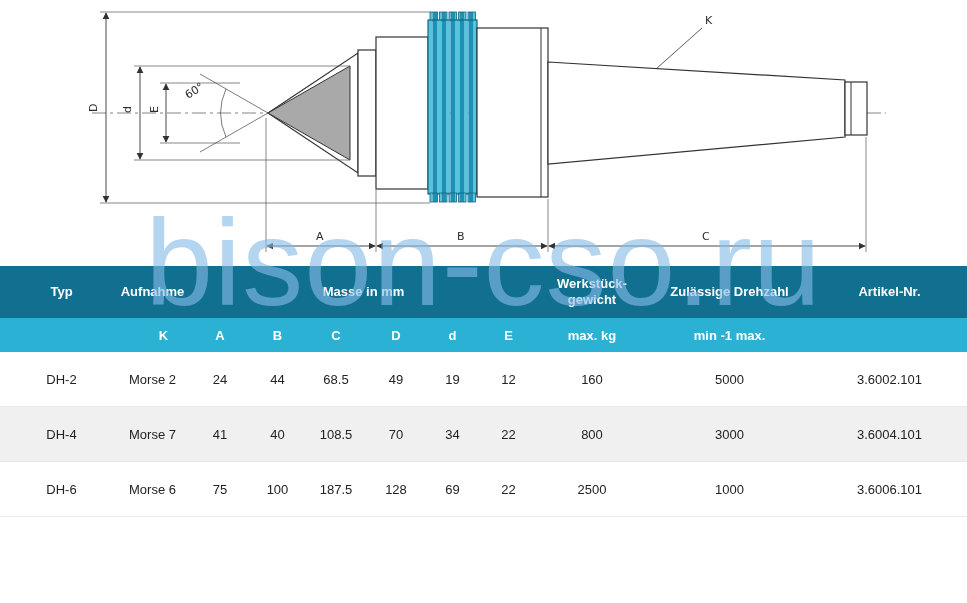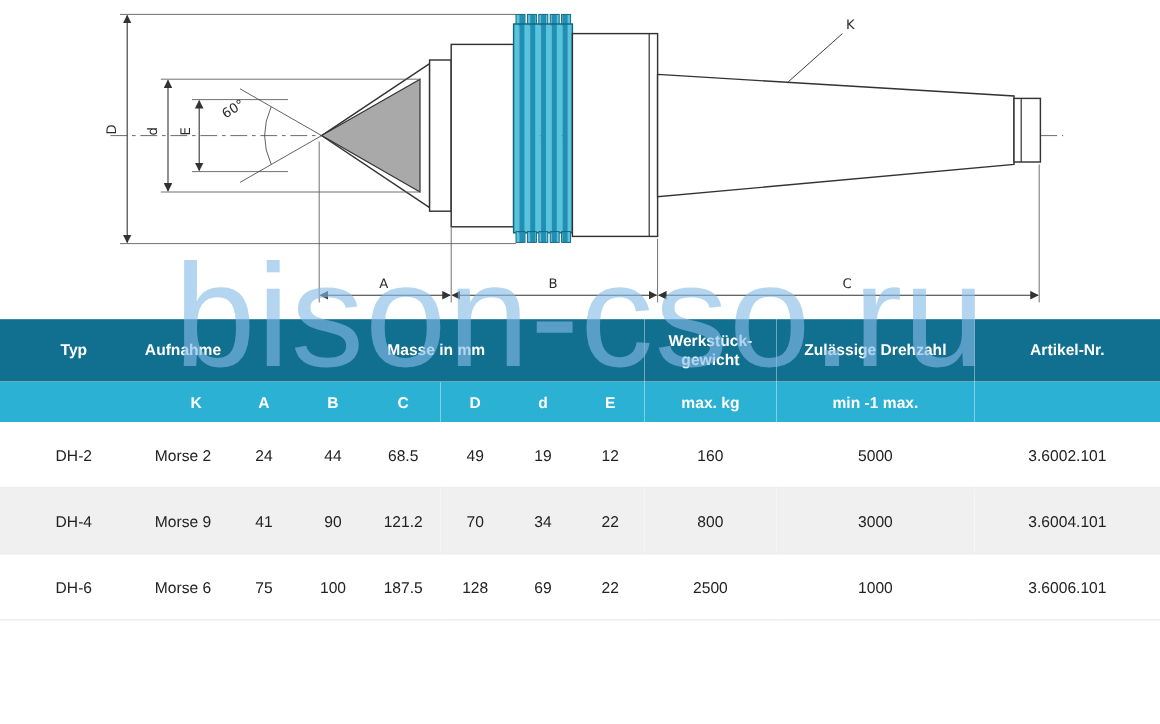--- a/index.html
+++ b/index.html
@@ -157,24 +157,24 @@
         <td>68.5</td>
         <td>49</td>
         <td>19</td>
         <td>12</td>
         <td>160</td>
         <td>5000</td>
         <td>3.6002.101</td>
       </tr>
       <tr>
         <td class="left pl28">DH-4</td>
-        <td class="left pl20">Morse 9</td>
+        <td class="left pl20">Morse 7</td>
         <td>41</td>
-        <td>90</td>
-        <td>121.2</td>
+        <td>40</td>
+        <td>108.5</td>
         <td>70</td>
         <td>34</td>
         <td>22</td>
         <td>800</td>
         <td>3000</td>
         <td>3.6004.101</td>
       </tr>
       <tr>
         <td class="left pl28">DH-6</td>
         <td class="left pl20">Morse 6</td>

